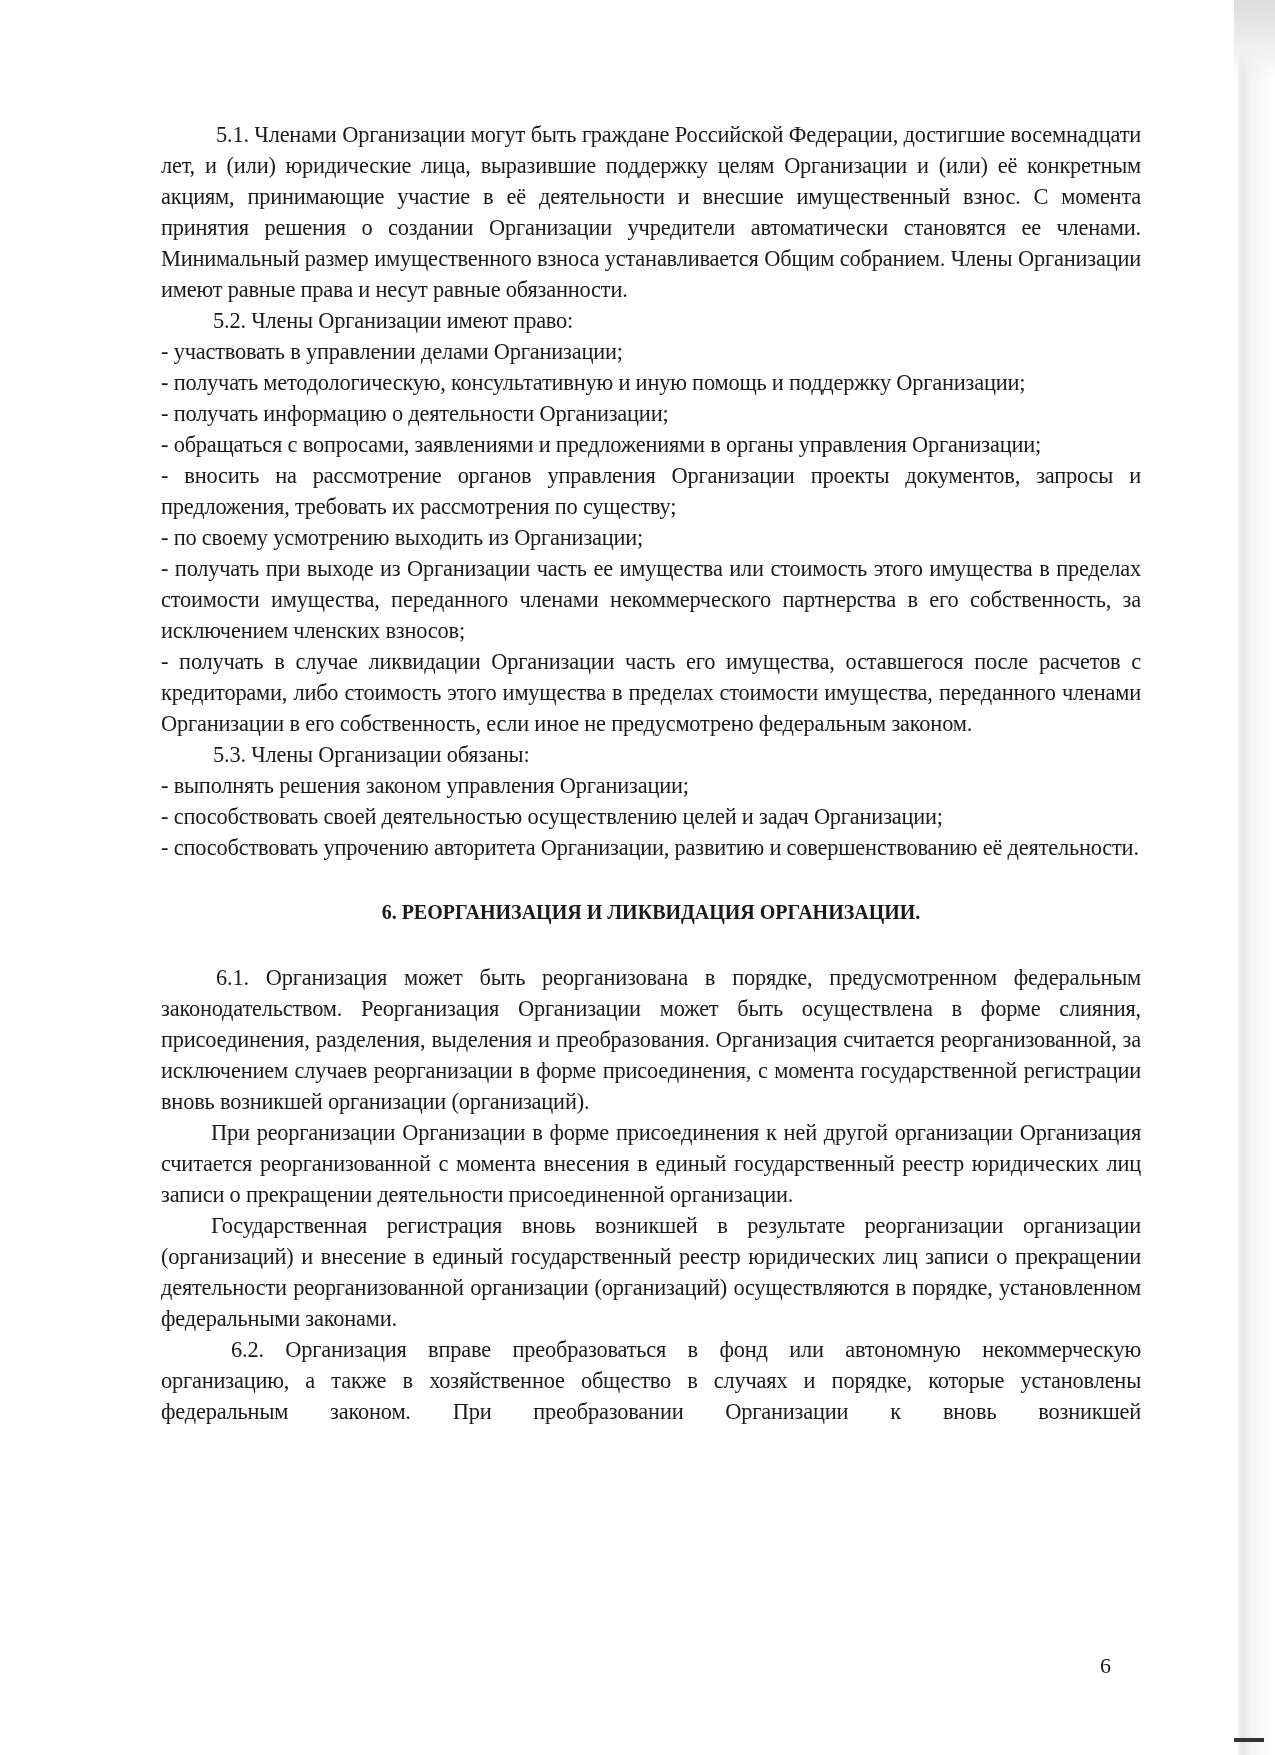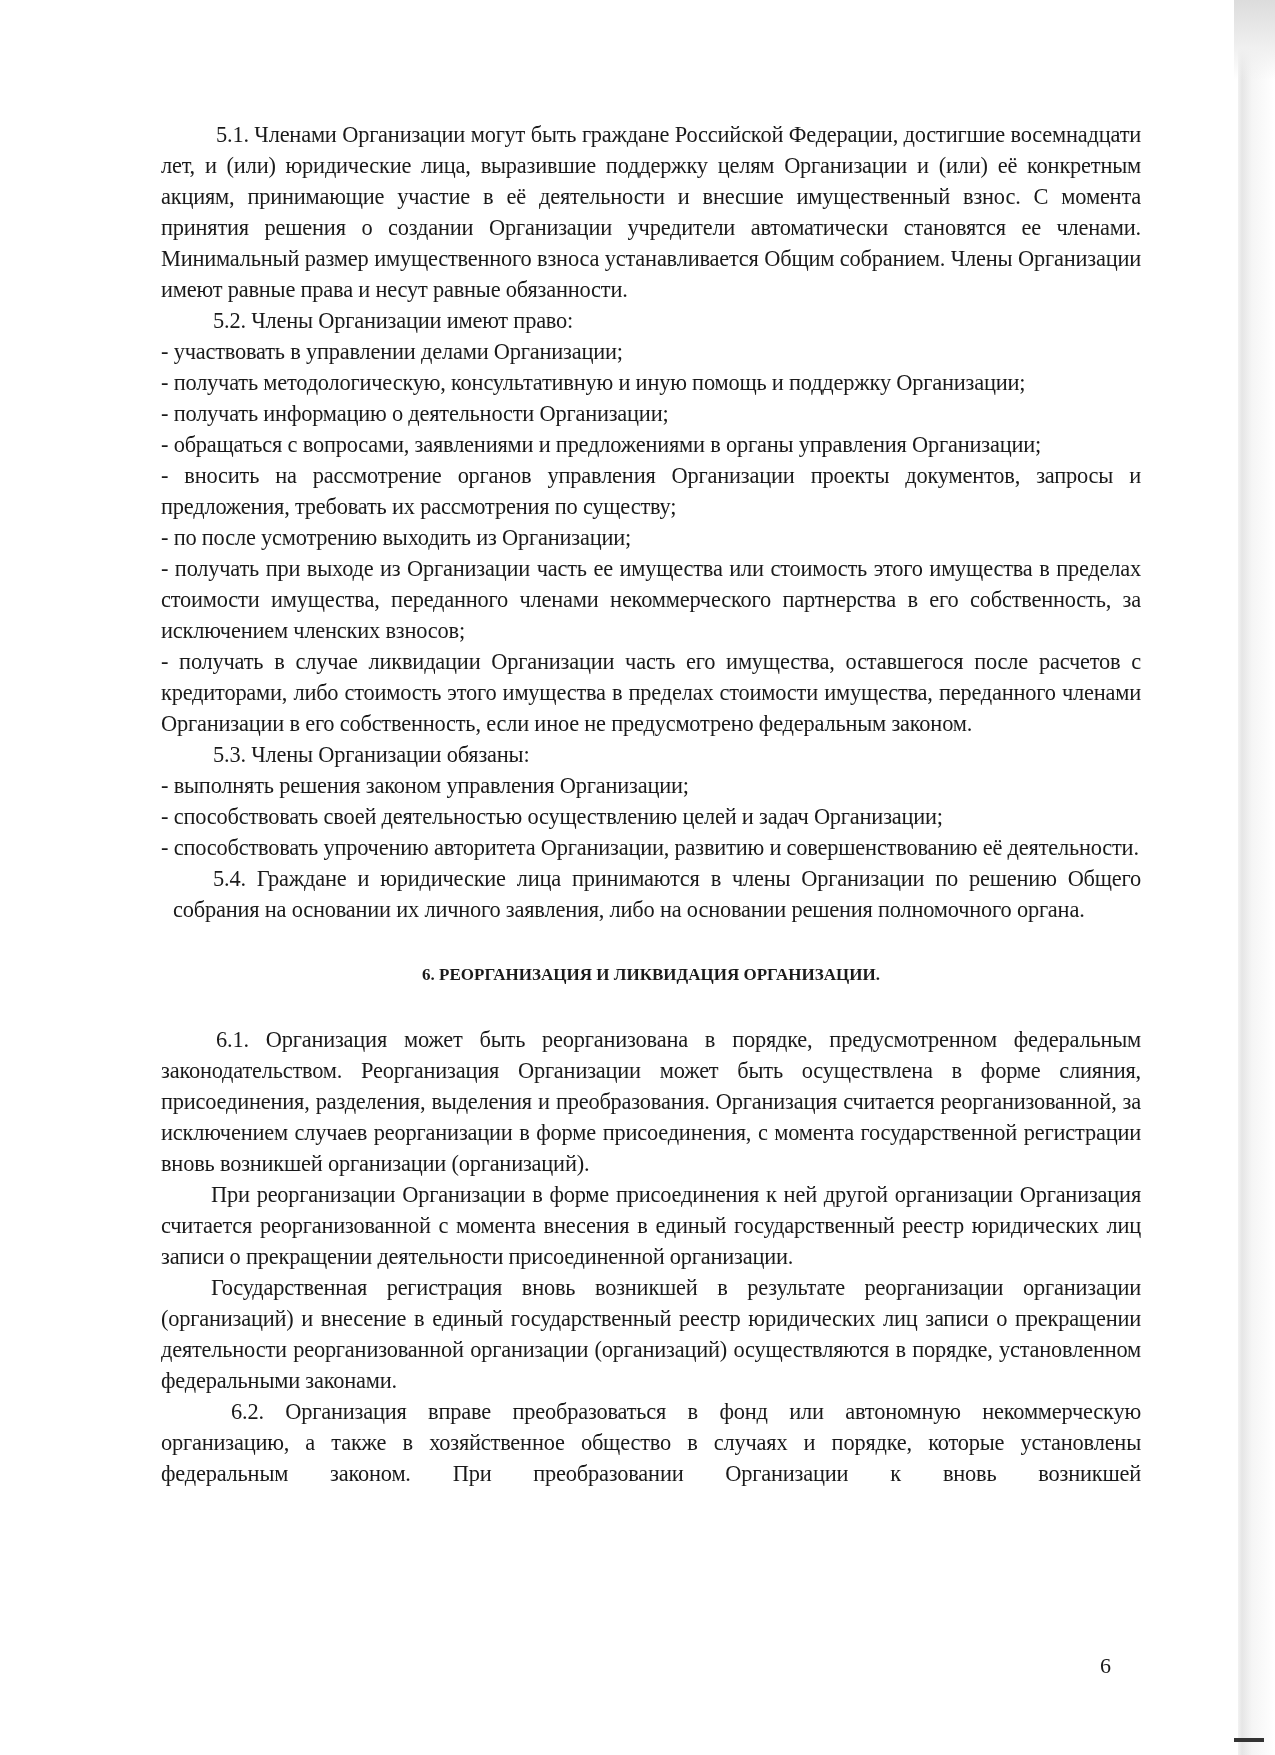--- a/index.html
+++ b/index.html
@@ -21,21 +21,21 @@
   .page {
     position: absolute; left: 161px; top: 119px; width: 980px;
     font-size: 22.4px; line-height: 31px; letter-spacing: -0.2px;
   }
   .p { margin: 0; text-align: justify; text-align-last: left; }
   .indent1 { text-indent: 55px; }
   .indent2 { text-indent: 40px; margin-left: 12px; }
   .indent3 { text-indent: 50px; }
   .indent4 { text-indent: 70px; }
   .heading {
-    text-align: center; font-weight: bold; font-size: 17px;
+    text-align: center; font-weight: bold; font-size: 20px;
     margin: 34px 0 34px 0; letter-spacing: 0;
   }
   .page-number {
     position: absolute; left: 1100px; top: 1653px; font-size: 22px;
   }
 </style>
 </head>
 <body>
 
 <div class="scan-edge"></div>
@@ -44,28 +44,27 @@
 
 <div class="page">
   <div>
     <p class="p indent1">5.1. Членами Организации могут быть граждане Российской Федерации, достигшие восемнадцати лет, и (или) юридические лица, выразившие поддержку целям Организации и (или) её конкретным акциям, принимающие участие в её деятельности и внесшие имущественный взнос. С момента принятия решения о создании Организации учредители автоматически становятся ее членами. Минимальный размер имущественного взноса устанавливается Общим собранием. Члены Организации имеют равные права и несут равные обязанности.</p>
     <p class="p indent2">5.2.  Члены Организации имеют право:</p>
     <p class="p">- участвовать в управлении делами Организации;</p>
     <p class="p">- получать методологическую, консультативную и иную помощь и поддержку Организации;</p>
     <p class="p">- получать информацию о деятельности Организации;</p>
     <p class="p">- обращаться с вопросами, заявлениями и предложениями в органы управления Организации;</p>
     <p class="p">- вносить на рассмотрение органов управления Организации проекты документов, запросы и предложения, требовать их рассмотрения по существу;</p>
-    <p class="p">- по после усмотрению выходить из Организации;</p>
+    <p class="p">- по своему усмотрению выходить из Организации;</p>
     <p class="p">- получать при выходе из Организации часть ее имущества или стоимость этого имущества в пределах стоимости имущества, переданного членами некоммерческого партнерства в его собственность, за исключением членских взносов;</p>
     <p class="p">- получать в случае ликвидации Организации часть его имущества, оставшегося после расчетов с кредиторами, либо стоимость этого имущества в пределах стоимости имущества, переданного членами Организации в его собственность, если иное не предусмотрено федеральным законом.</p>
     <p class="p indent2">5.3. Члены Организации обязаны:</p>
     <p class="p">- выполнять решения законом управления Организации;</p>
     <p class="p">- способствовать своей деятельностью осуществлению целей и задач Организации;</p>
     <p class="p">- способствовать упрочению авторитета Организации, развитию и совершенствованию её деятельности.</p>
-    <p class="p indent2">5.4.  Граждане и юридические лица принимаются в члены Организации по решению Общего собрания на основании их личного заявления, либо на основании решения полномочного органа.</p>
   </div>
 
   <h2 class="heading">6. РЕОРГАНИЗАЦИЯ И ЛИКВИДАЦИЯ ОРГАНИЗАЦИИ.</h2>
 
   <div>
     <p class="p indent1">6.1. Организация может быть реорганизована в порядке, предусмотренном федеральным законодательством. Реорганизация Организации может быть осуществлена в форме слияния, присоединения, разделения, выделения и преобразования. Организация считается реорганизованной, за исключением случаев реорганизации в форме присоединения, с момента государственной регистрации вновь возникшей организации (организаций).</p>
     <p class="p indent3">При реорганизации Организации в форме присоединения к ней другой организации Организация считается реорганизованной с момента внесения в единый государственный реестр юридических лиц записи о прекращении деятельности присоединенной организации.</p>
     <p class="p indent3">Государственная регистрация вновь возникшей в результате реорганизации организации (организаций) и внесение в единый государственный реестр юридических лиц записи о прекращении деятельности реорганизованной организации (организаций) осуществляются в порядке, установленном федеральными законами.</p>
     <p class="p indent4" style="text-align-last: justify;">6.2. Организация вправе преобразоваться в фонд или автономную некоммерческую организацию, а также в хозяйственное общество в случаях и порядке, которые установлены федеральным законом. При преобразовании Организации к вновь возникшей</p>
   </div>

